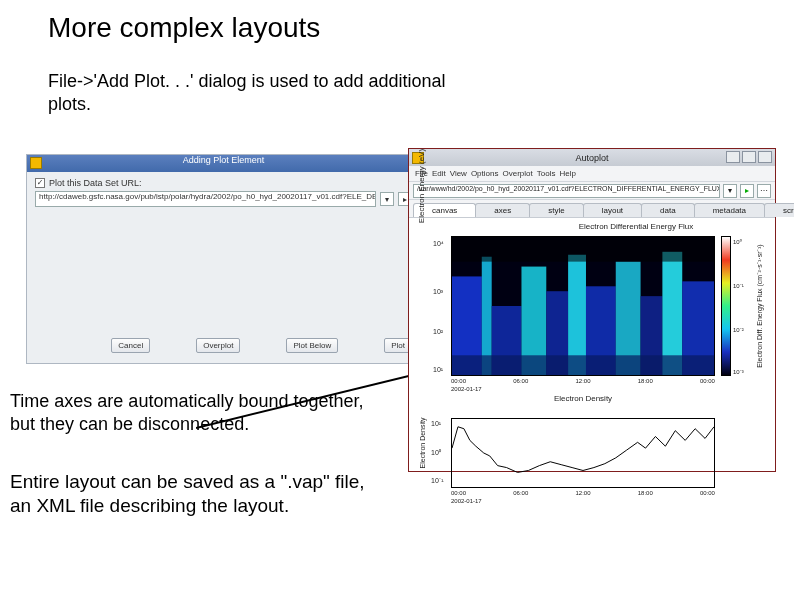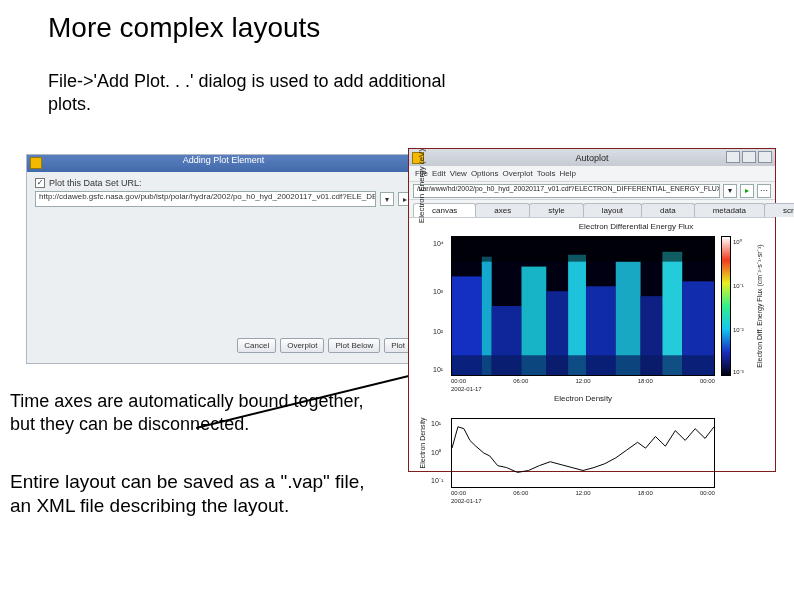--- a/index.html
+++ b/index.html
@@ -70,21 +70,21 @@
   .url-input {
     flex: 1; height: 16px; border: 1px solid #9aa; background: #fff;
     padding: 0 3px; font-size: 8px; color: #333; overflow: hidden; white-space: nowrap;
   }
   .dlg-btns {
     position: absolute; bottom: 10px; right: 8px;
     display: flex; gap: 4px;
   }
   .btn {
     border: 1px solid #9aa4b0; background: linear-gradient(#fdfdfd,#e4e7ec);
-    padding: 2px 6px; font-size: 8px; border-radius: 2px; cursor: default;
+    padding: 2px 6px; font-size: 8px; border-radius: 2px; cursor: default; margin-left: 42px;
   }
   .mini-sq {
     width: 14px; height: 14px; border: 1px solid #9aa; background: #fff;
     display: inline-flex; align-items: center; justify-content: center; font-size: 8px;
   }
 
   
   .ap {
     position: absolute;
     left: 408px;

